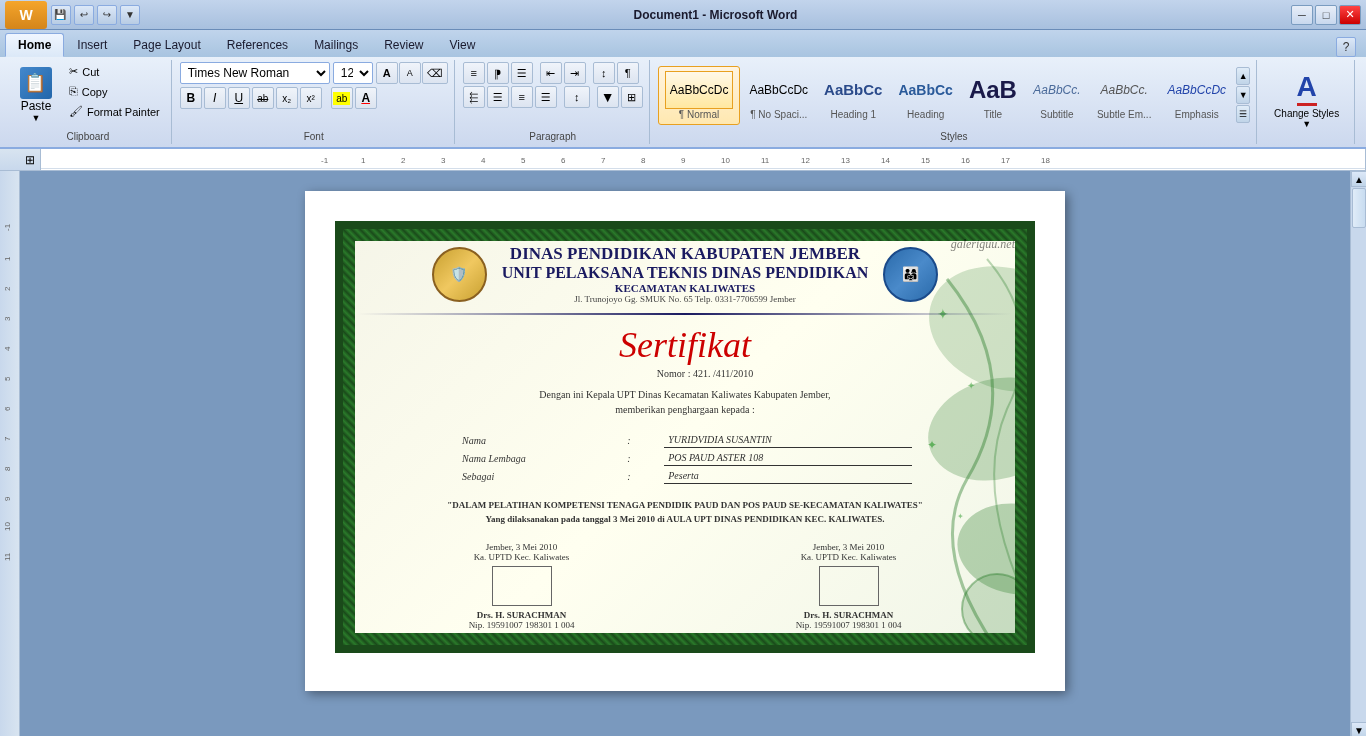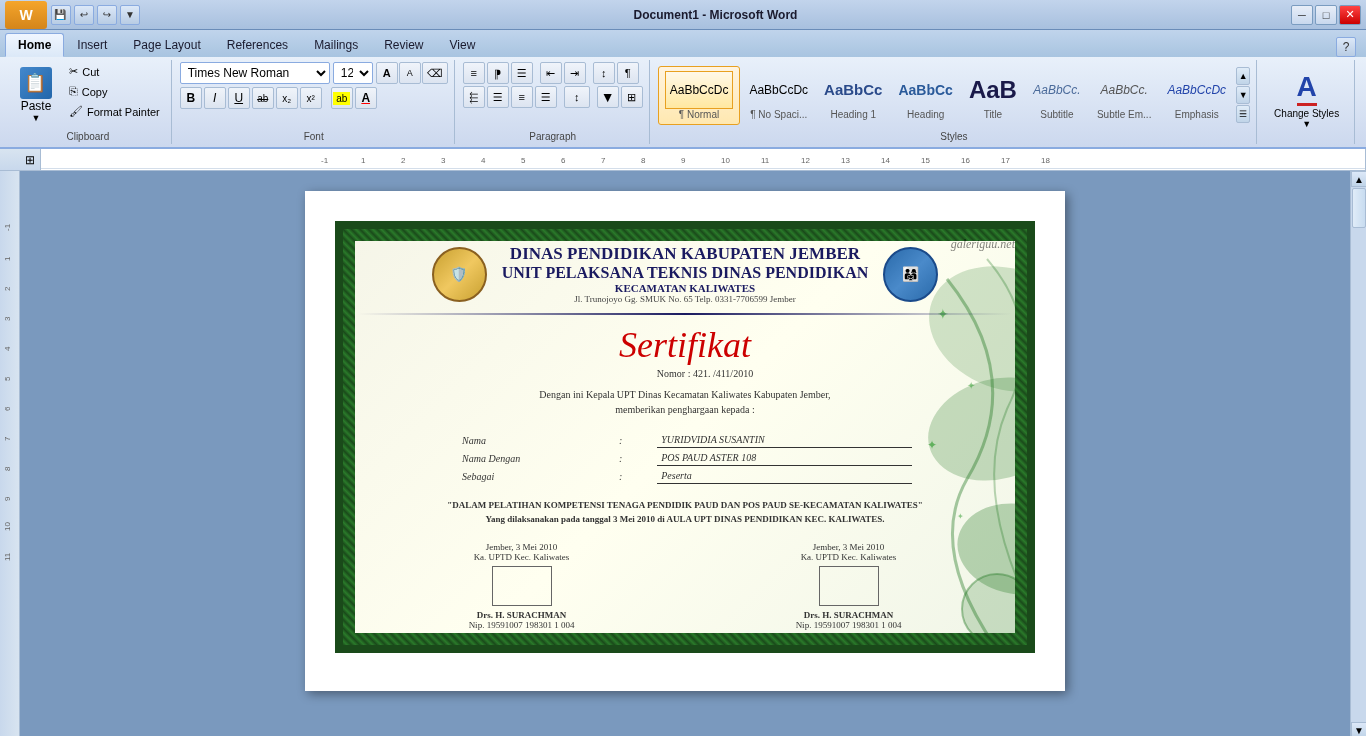--- a/index.html
+++ b/index.html
@@ -698,21 +698,21 @@
         </div>
 
         <table class="cert-table" style="z-index:5; position:relative;font-style:italic;">
           <tbody>
               <tr>
             <td>Nama</td>
             <td>:</td>
             <td style="border-bottom:1px solid #333;">YURIDVIDIA SUSANTIN</td>
           </tr>
           <tr>
-            <td>Nama Dengan</td>
+            <td>Nama Lembaga</td>
             <td>:</td>
             <td style="border-bottom:1px solid #333;">POS PAUD ASTER 108</td>
           </tr>
           <tr>
             <td>Sebagai</td>
             <td>:</td>
             <td style="border-bottom:1px solid #333;">Peserta</td>
           </tr>
         </tbody>
           </table>

